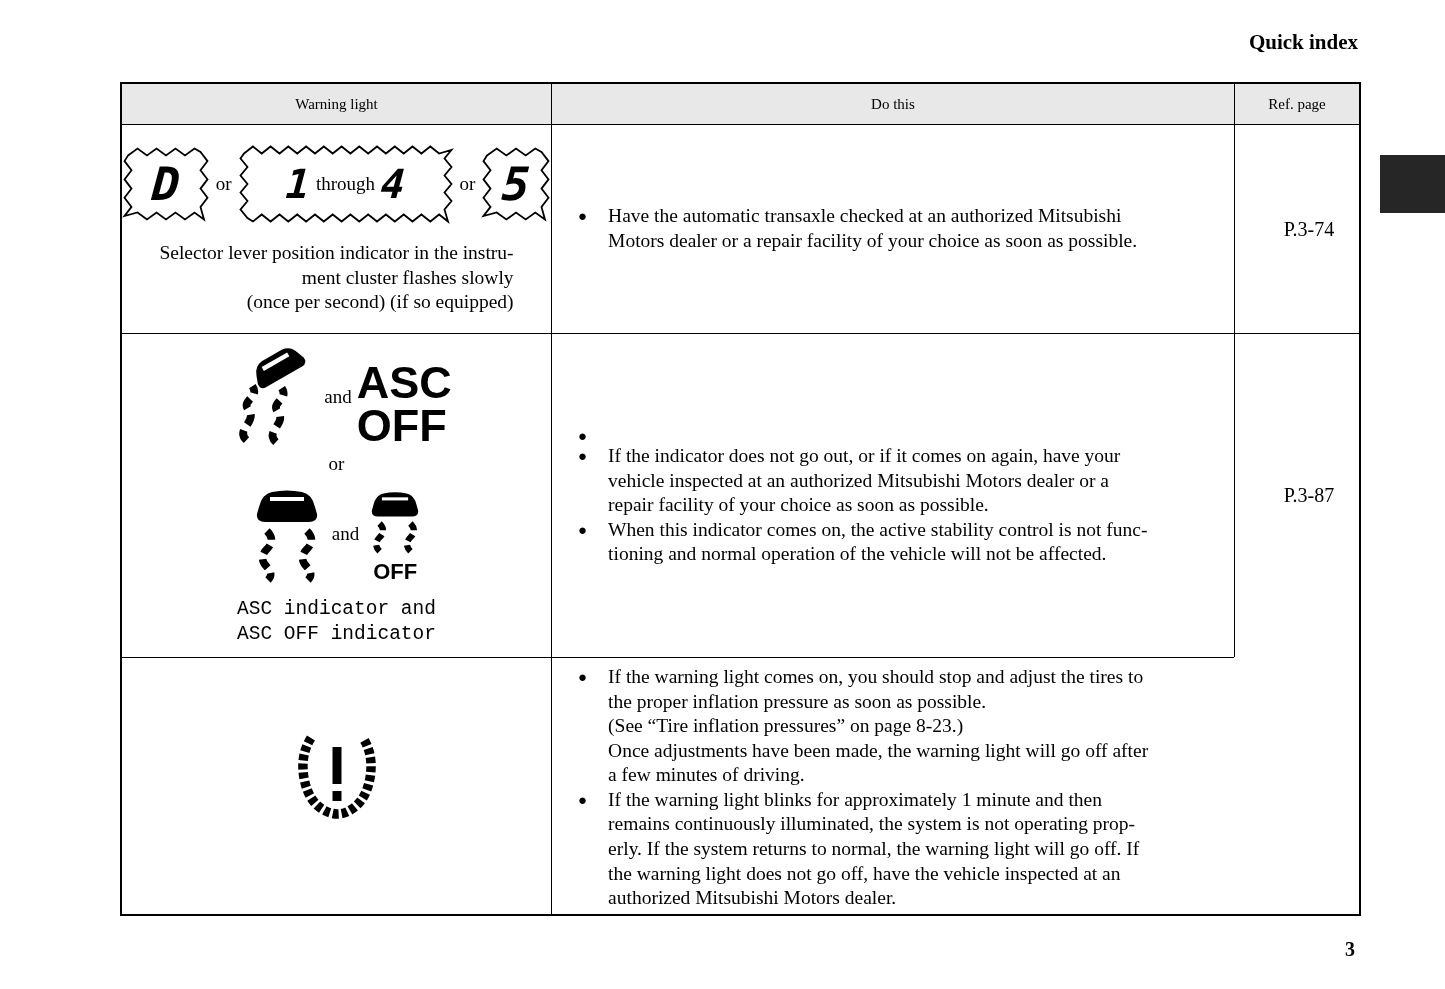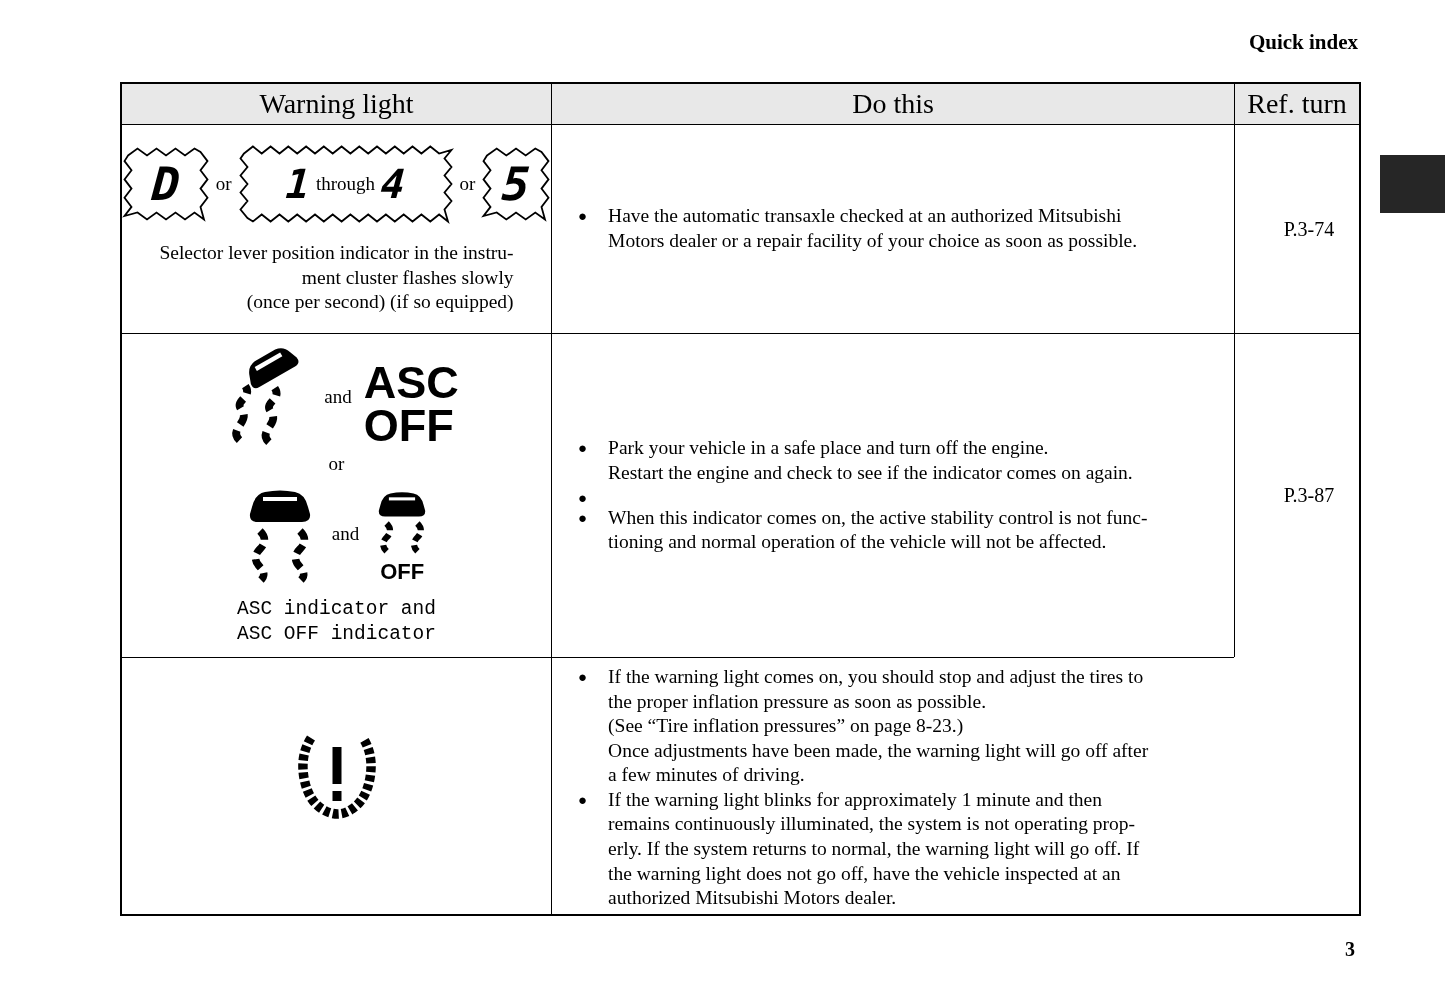--- a/index.html
+++ b/index.html
@@ -24,21 +24,21 @@
     display:grid;
     grid-template-columns:429px 683px 1fr;
     grid-template-rows:40px 209px 324px 257px;
     box-sizing:content-box;
   }
   .cell{box-sizing:border-box;min-width:0;min-height:0;}
   .bl{border-left:1.5px solid #000;}
   .bt{border-top:1.5px solid #000;}
   .th{
     background:#e8e8e8;display:flex;align-items:center;justify-content:center;
-    font-size:28px;
+    font-size:15px;
   }
   .ref-cell{display:flex;align-items:center;justify-content:center;font-size:20px;padding-left:24px;}
   .do-cell{
     display:flex;flex-direction:column;justify-content:center;
     padding:8px 6px 8px 26px;font-size:19.5px;line-height:1.26;
   }
   .do-cell.top{justify-content:flex-start;padding-top:7px;}
   .bullet-item{display:flex;gap:9px;align-items:flex-start;}
   .dot{font-size:15px;line-height:1;margin-top:5px;flex:0 0 auto;}
   .btext{white-space:pre-line;margin-left:12px;}
@@ -55,21 +55,21 @@
   .flash.small2{width:72px;height:78px;}
   .flash.wide{width:218px;height:82px;}
   .seg-digit{
     font-family:"DejaVu Sans Mono", monospace;font-weight:bold;font-style:italic;
     font-size:46px;transform:skewX(-4deg);line-height:1;
   }
   .seg-digit.mid{font-size:40px;}
   .conn{font-size:19px;}
   .wide-inner{display:flex;align-items:center;gap:6px;position:relative;z-index:1;}
   
-  .asc-line{display:flex;align-items:center;gap:12px;}
+  .asc-line{display:flex;align-items:center;gap:5px;}
   .asc-text{
     font-family:"Liberation Sans", sans-serif;font-weight:bold;font-size:45px;
     line-height:0.95;text-align:left;letter-spacing:0;margin-top:16px;
   }
   .or-label{font-size:19px;margin:4px 0 6px 0;}
   .and-label{font-size:19px;}
   .car2-wrap{display:flex;flex-direction:column;align-items:center;}
   .off-small{font-family:"Liberation Sans", sans-serif;font-weight:bold;font-size:22px;line-height:1;margin-top:2px;}
   .row2-caption{margin-top:10px;font-family:Liberation Mono, monospace;}
   
@@ -80,21 +80,21 @@
 </head>
 <body>
 
 <div class="quick-index">Quick index</div>
 <div class="side-tab"></div>
 
 <div class="wtable">
 
   <div class="cell th">Warning light</div>
   <div class="cell th bl">Do this</div>
-  <div class="cell th bl">Ref. turn</div>
+  <div class="cell th bl">Ref. page</div>
 
   <div class="cell bt light-cell">
     <div class="indicator-row">
       <span class="flash small">
         <svg class="zigzag" width="90" height="78">
             <polygon points="7.0,10.5 16.5,3.5 26.0,10.5 35.5,3.5 45.0,10.5 54.5,3.5 64.0,10.5 73.5,3.5 79.5,7.0 86.5,16.1 79.5,25.3 86.5,34.4 79.5,43.6 86.5,52.7 79.5,61.9 83.0,74.5 73.5,67.5 64.0,74.5 54.5,67.5 45.0,74.5 35.5,67.5 26.0,74.5 16.5,67.5 3.5,71.0 10.5,61.9 3.5,52.7 10.5,43.6 3.5,34.4 10.5,25.3 3.5,16.1" fill="none" stroke="#000" stroke-width="1.8"></polygon>
           </svg>
         <span class="seg-digit">D</span>
       </span>
       <span class="conn">or</span>
@@ -167,25 +167,26 @@
         </svg>
         <span class="off-small">OFF</span>
       </span>
     </div>
     <div class="caption row2-caption">ASC indicator and
 ASC OFF indicator</div>
   </div>
   <div class="cell bt bl do-cell">
     <div class="bullet-item">
       <span class="dot">●</span>
-      <span class="btext">Park your vehicle in a safe place and turn off the engine.
-Restart the engine and check to see if the indicator comes on again.</span>
-    </div>
-    <div class="bullet-item">
-      <span class="dot">●</span>
+    </div>
+    <div class="bullet-item">
+      <span class="dot">●</span>
+      <span class="btext">If the indicator does not go out, or if it comes on again, have your
+vehicle inspected at an authorized Mitsubishi Motors dealer or a
+repair facility of your choice as soon as possible.</span>
     </div>
     <div class="bullet-item">
       <span class="dot">●</span>
       <span class="btext">When this indicator comes on, the active stability control is not func-
 tioning and normal operation of the vehicle will not be affected.</span>
     </div>
   </div>
   <div class="cell bt bl ref-cell">P.3-87</div>
 
   <div class="cell bt light-cell">

